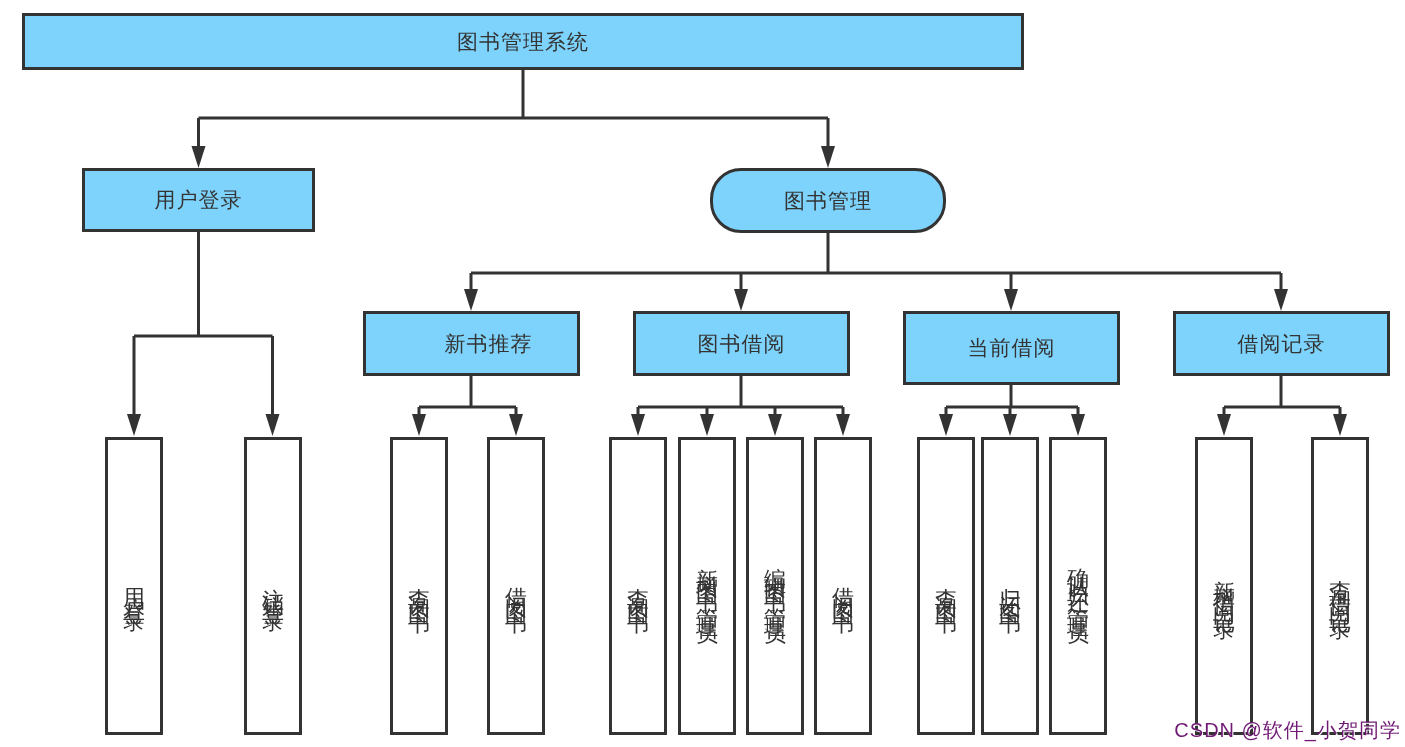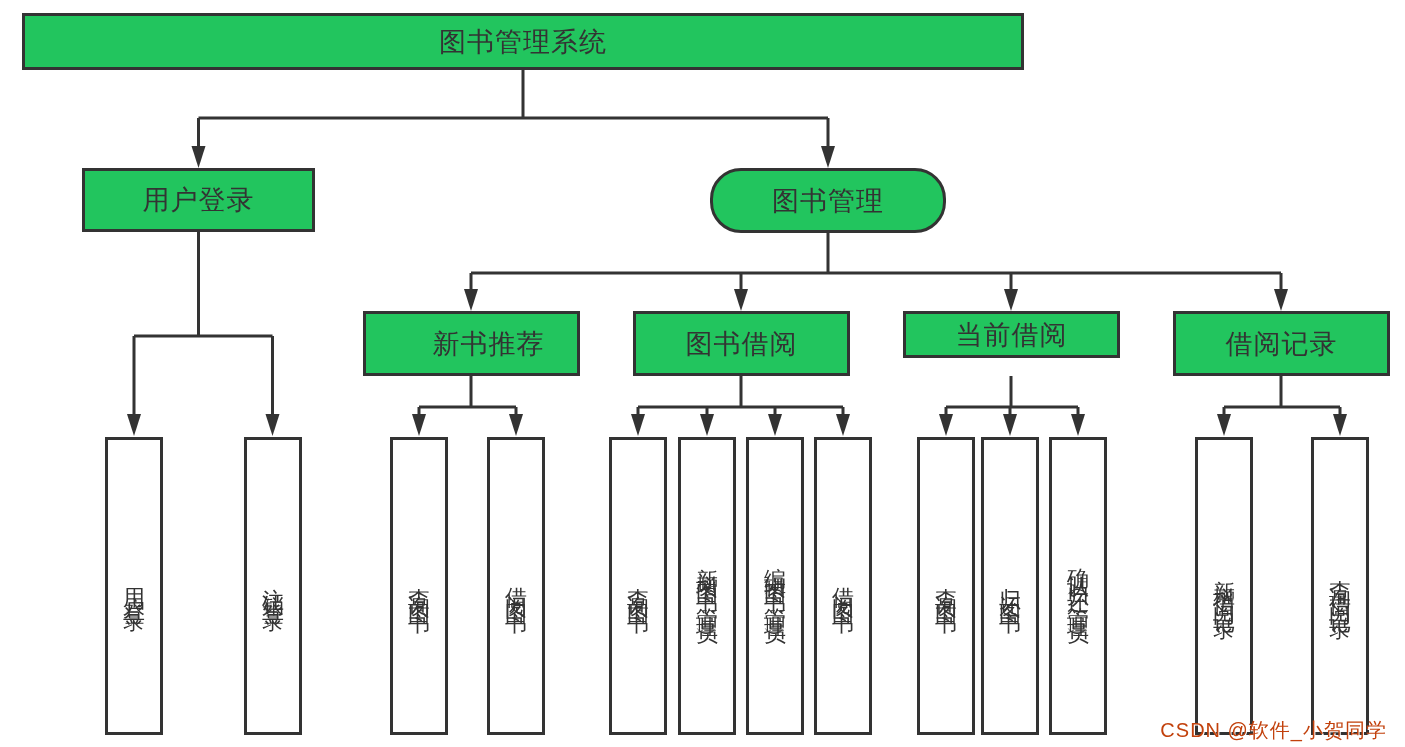--- a/index.html
+++ b/index.html
@@ -21,27 +21,27 @@
     width: 1405px; height: 747px;
   }
   .connectors {
     position: absolute;
     left: 0; top: 0;
     z-index: 1;
   }
   .node {
     position: absolute;
     box-sizing: border-box;
-    background: #22c55e;
+    background: #7dd3fc;
     border: 3px solid #333333;
     display: flex;
     align-items: center;
     justify-content: center;
     z-index: 2;
-    font-size: 27px;
+    font-size: 21px;
     letter-spacing: 1px;
     white-space: nowrap;
   }
   .vnode {
     position: absolute;
     box-sizing: border-box;
     background: #ffffff;
     border: 3px solid #333333;
     display: flex;
     align-items: center;
@@ -54,25 +54,25 @@
   .vnode .vtext {
     writing-mode: vertical-rl;
     text-orientation: mixed;
     font-size: 22px;
     line-height: 1;
     letter-spacing: 8px;
     white-space: nowrap;
   }
   .watermark {
     position: absolute;
-    right: 18px;
+    right: 4px;
     bottom: 3px;
     z-index: 3;
     font-size: 20px;
-    color: #c2410c;
+    color: #701a75;
     text-shadow: 1px 1px 0 #ffffff;
     letter-spacing: 1px;
     white-space: nowrap;
   }
 </style>
 </head>
 <body>
 
 <div class="canvas">
 
@@ -123,21 +123,21 @@
     </g>
   </svg>
 
   <div class="node" style="left:22px; top:13px; width:1002px; height:57px;">图书管理系统</div>
 
   <div class="node" style="left:82px; top:168px; width:233px; height:64px;">用户登录</div>
   <div class="node" style="left:710px; top:168px; width:236px; height:65px;border-radius:31px;">图书管理</div>
 
   <div class="node" style="left:363px; top:311px; width:217px; height:65px;padding-left:34px;">新书推荐</div>
   <div class="node" style="left:633px; top:311px; width:217px; height:65px;text-align:center;">图书借阅</div>
-  <div class="node" style="left:903px; top:311px; width:217px; height:47px;">当前借阅</div>
+  <div class="node" style="left:903px; top:311px; width:217px; height:74px;">当前借阅</div>
   <div class="node" style="left:1173px; top:311px; width:217px; height:65px;">借阅记录</div>
 
   <div class="vnode" style="left:105px;">
     <span class="vtext">用户登录</span>
   </div>
   <div class="vnode" style="left:244px;">
     <span class="vtext">注销登录</span>
   </div>
 
   <div class="vnode" style="left:390px;">

